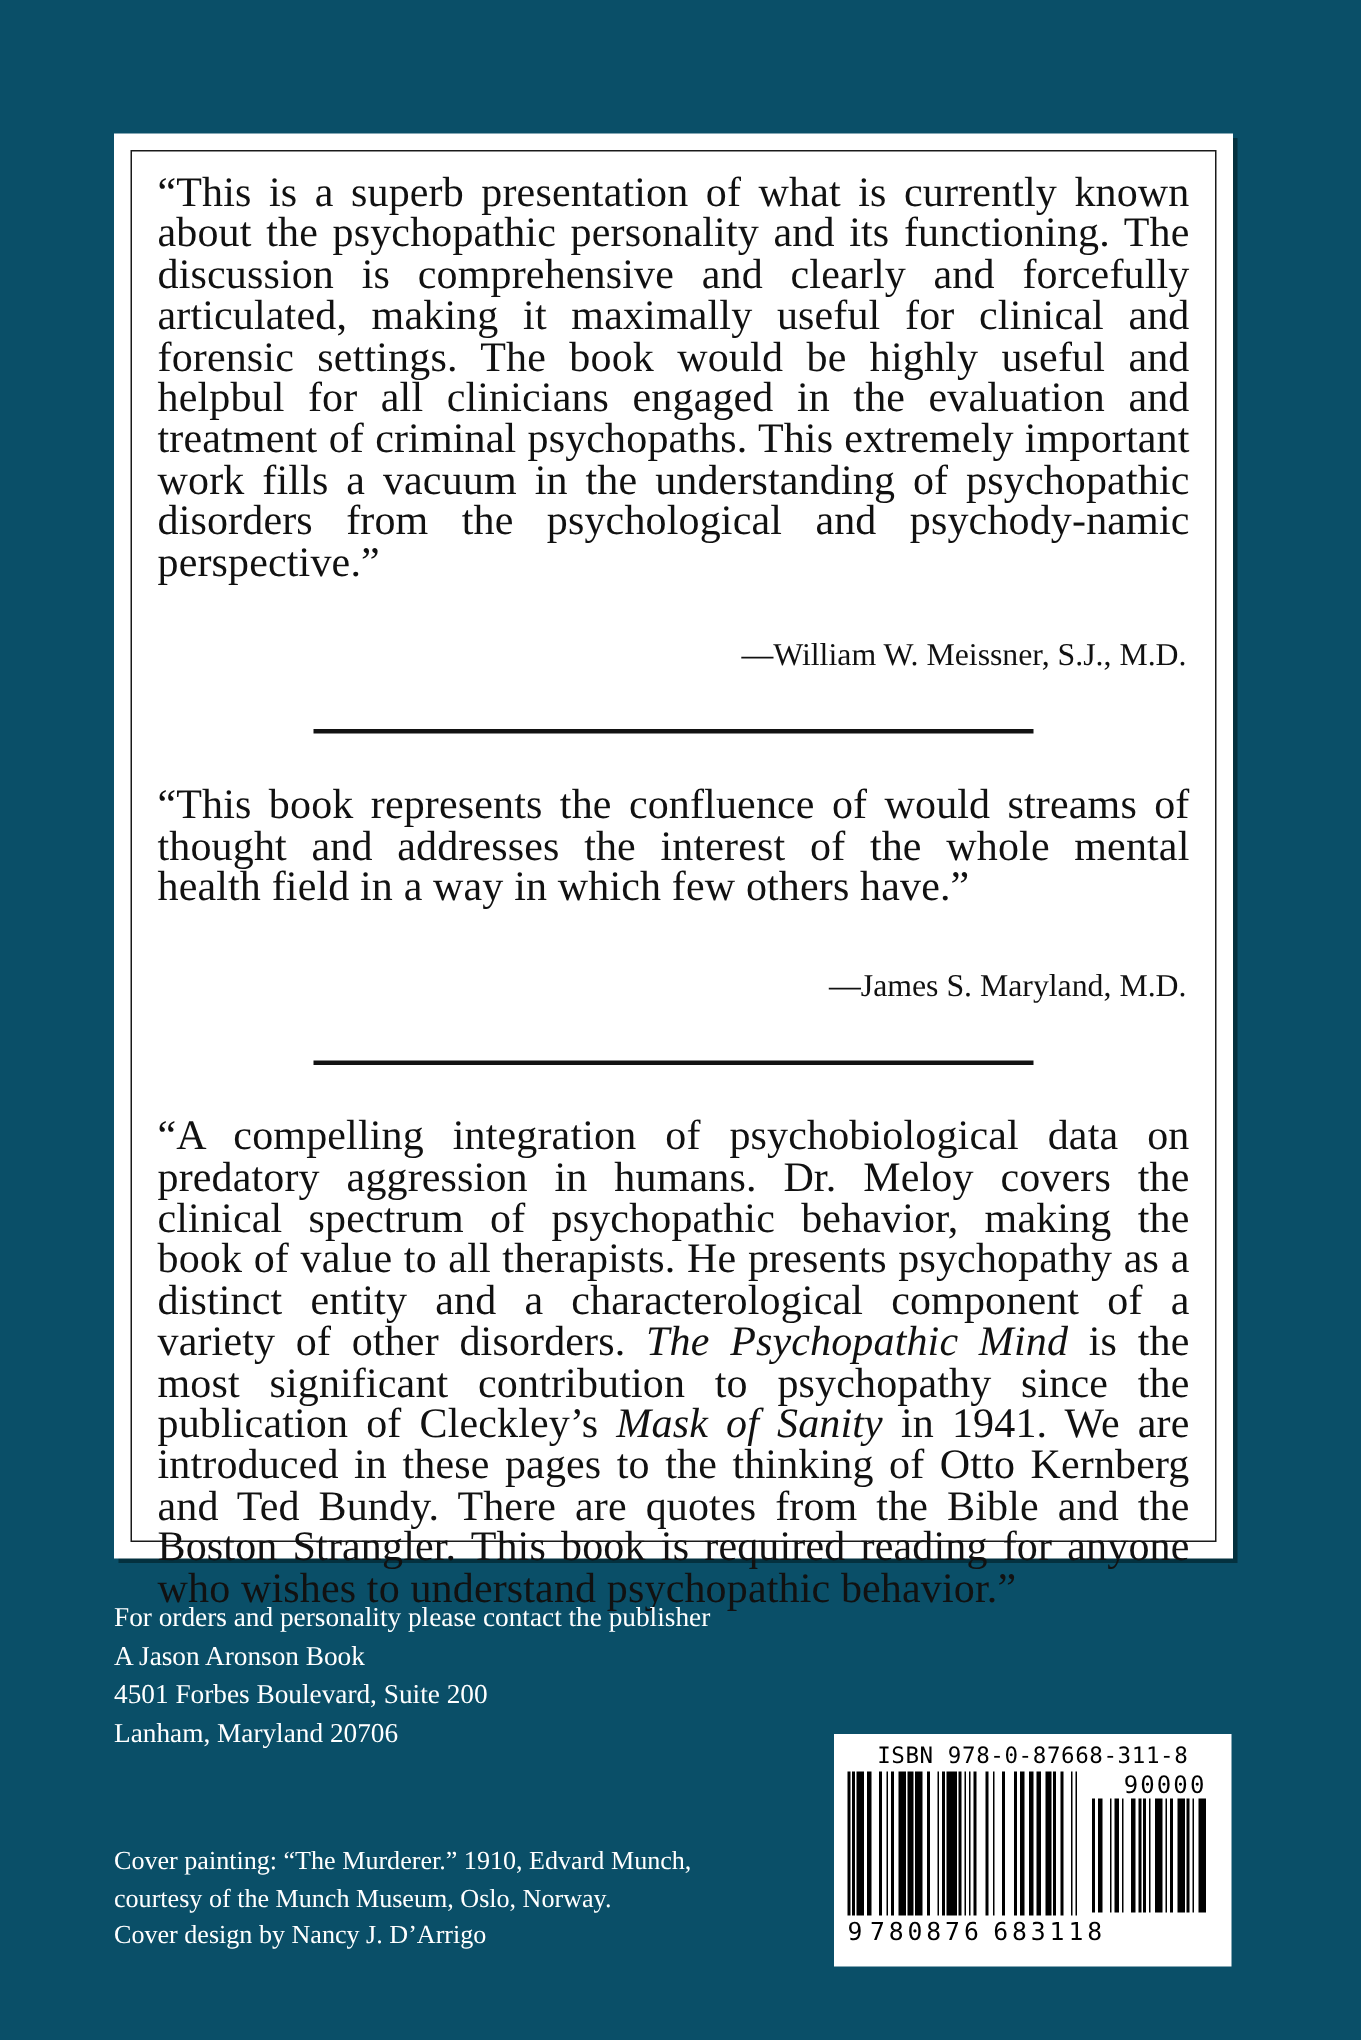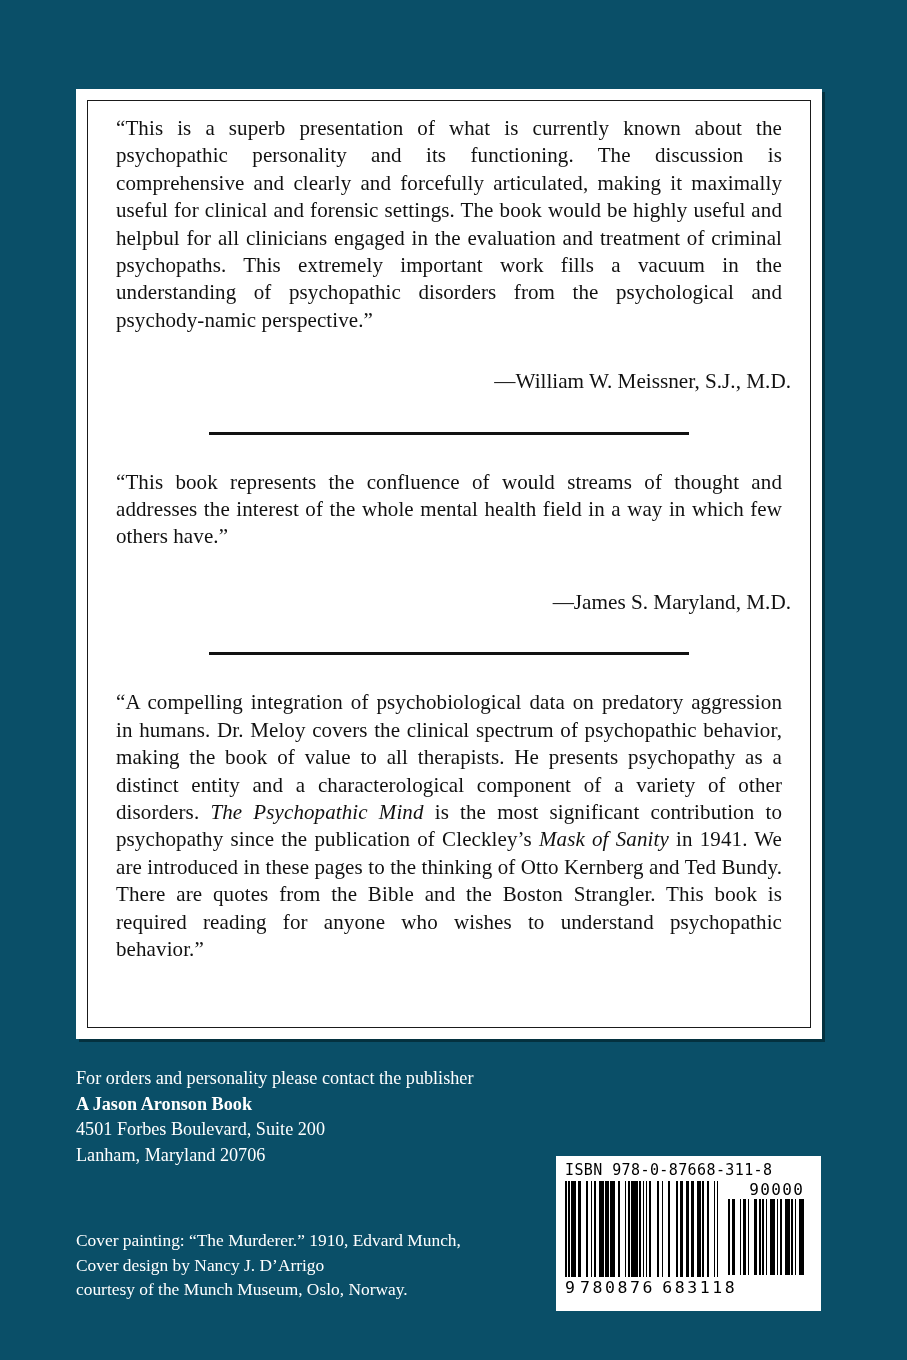--- a/index.html
+++ b/index.html
@@ -55,25 +55,25 @@
     position: absolute;
     left: 29px;
     top: 26px;
     right: 29px;
     bottom: 20px;
   }
 
   
   .quote {
     color: #111111;
-    font-size: 21px;
+    font-size: 28px;
     line-height: 27.4px;
     text-align: justify;
     text-justify: inter-word;
-    margin: 11px;
+    margin: 0;
     letter-spacing: 0.1px;
   }
   .quote i { font-style: italic; }
 
   .attrib {
     color: #111111;
     font-size: 21.2px;
     line-height: 27.4px;
     text-align: right;
     margin: 0;
@@ -100,21 +100,21 @@
     top: 1066px;
     width: 520px;
     color: #ffffff;
   }
   .publisher .line {
     font-size: 18.2px;
     line-height: 25.6px;
     white-space: nowrap;
   }
   .publisher .line.bold {
-    font-weight: bold;
+    font-weight: normal;
   }
 
   .credits {
     position: absolute;
     left: 76px;
     top: 1228px;
     width: 520px;
     color: #ffffff;
   }
   .credits .line {
@@ -132,21 +132,21 @@
     height: 155px;
     background: #ffffff;
     box-sizing: border-box;
     padding: 6px 9px 5px 9px;
   }
   .isbn-text {
     font-family: "DejaVu Sans Mono", monospace;
     font-size: 15px;
     letter-spacing: 0.4px;
     color: #000;
-    text-align: left;
+    text-align: center;
     line-height: 17px;
     white-space: nowrap;
   }
   .bars-row {
     position: relative;
     height: 96px;
     margin-top: 2px;
     display: flex;
     align-items: flex-start;
   }
@@ -221,22 +221,22 @@
 
   <div class="publisher">
     <div class="line">For orders and personality please contact the publisher</div>
     <div class="line bold">A Jason Aronson Book</div>
     <div class="line">4501 Forbes Boulevard, Suite 200</div>
     <div class="line">Lanham, Maryland 20706</div>
   </div>
 
   <div class="credits">
     <div class="line">Cover painting: “The Murderer.” 1910, Edvard Munch,</div>
+    <div class="line">courtesy of the Munch Museum, Oslo, Norway.</div>
     <div class="line">Cover design by Nancy J. D’Arrigo</div>
-    <div class="line">courtesy of the Munch Museum, Oslo, Norway.</div>
   </div>
 
   <div class="barcode-box">
     <div class="isbn-text">ISBN 978-0-87668-311-8</div>
 
     <div class="bars-row">
       <div class="bars-main" id="bars-main">
           <div class="bar" style="width: 1.62px;"></div>
           <div class="sp" style="width: 1.62px;"></div>
           <div class="bar" style="width: 1.62px;"></div>

